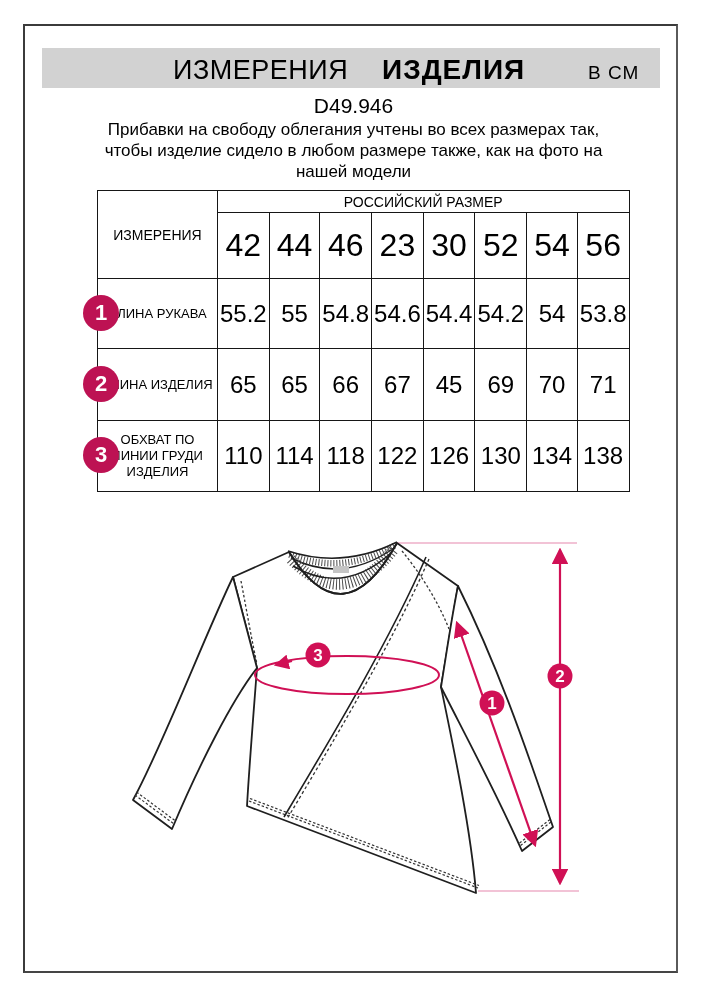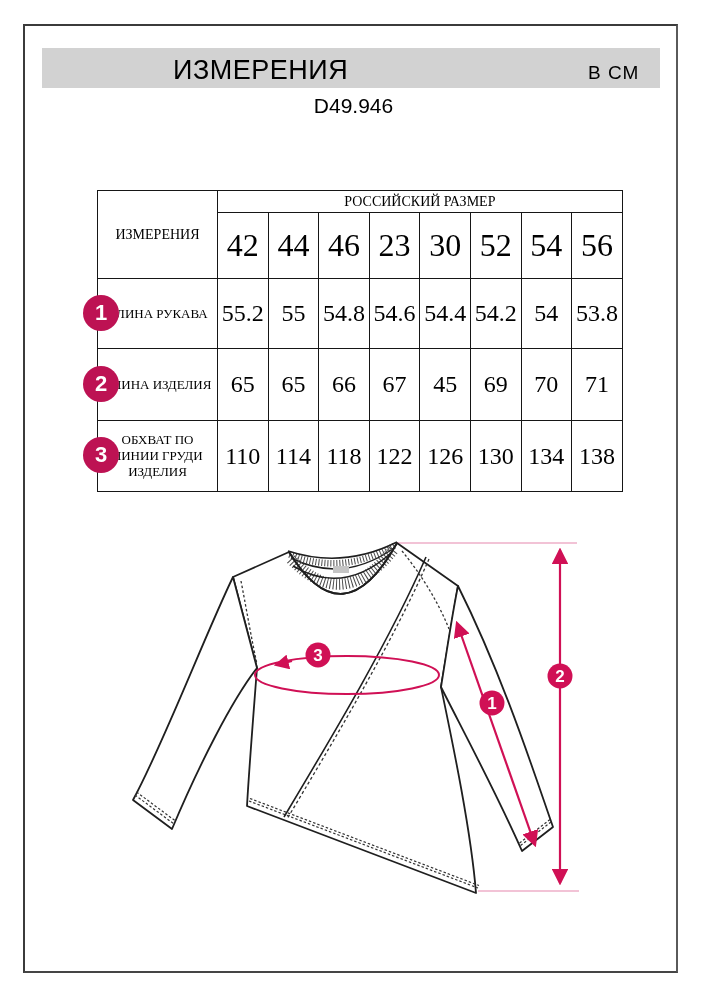--- a/index.html
+++ b/index.html
@@ -9,21 +9,21 @@
         border:2px solid #3b3b3b;border-right-color:#5a5a5a;border-bottom-color:#454545;}
   .title-bar{position:absolute;left:42px;top:48px;width:618px;height:40px;background:#d2d2d2;}
   .title-main{position:absolute;left:131px;top:7px;font-size:27px;letter-spacing:.5px;}
   .title-emphasis{position:absolute;left:340px;top:6px;font-size:28px;font-weight:bold;letter-spacing:1px;}
   .title-units{position:absolute;left:546px;top:14px;font-size:19px;letter-spacing:1px;}
   .product-code{position:absolute;left:0;top:94px;width:707px;text-align:center;font-size:21px;}
   .fit-note{position:absolute;left:91px;top:119px;width:525px;text-align:center;
         font-size:17px;line-height:21px;}
   .size-table{position:absolute;left:97px;top:190px;border-collapse:collapse;table-layout:fixed;}
   .size-table td,.size-table th{border:1.5px solid #161616;text-align:center;vertical-align:middle;
-        padding:0 2px;font-weight:normal;font-family:Liberation Serif, serif;}
+        padding:0 2px;font-weight:normal;}
   .group-row{height:22px;}
   .group-header{font-size:14px;}
   .sizes-row{height:66px;}
   .corner-header{font-size:14px;}
   .size-header{font-size:32px;font-weight:bold;}
   .row-sleeve{height:70px;}
   .row-length{height:72px;}
   .row-chest{height:71px;}
   .row-label{font-size:13px;line-height:16px;}
   .value-cell{font-size:24px;}
@@ -37,25 +37,27 @@
 </style>
 </head>
 <body>
 
 <div class="page">
 
   <div class="border-frame"></div>
 
   <div class="title-bar">
     <span class="title-main">ИЗМЕРЕНИЯ</span>
+    <span class="title-emphasis">ИЗДЕЛИЯ</span>
     <span class="title-units">В СМ</span>
   </div>
 
   <div class="product-code">D49.946</div>
 
+  <div class="fit-note">Прибавки на свободу облегания учтены во всех размерах так, чтобы изделие сидело в любом размере также, как на фото на нашей модели</div>
 
   <table class="size-table">
     <colgroup>
       <col style="width:120px">
         <col style="width:50.6px">
         <col style="width:50.6px">
         <col style="width:50.6px">
         <col style="width:50.6px">
         <col style="width:50.6px">
         <col style="width:50.6px">

